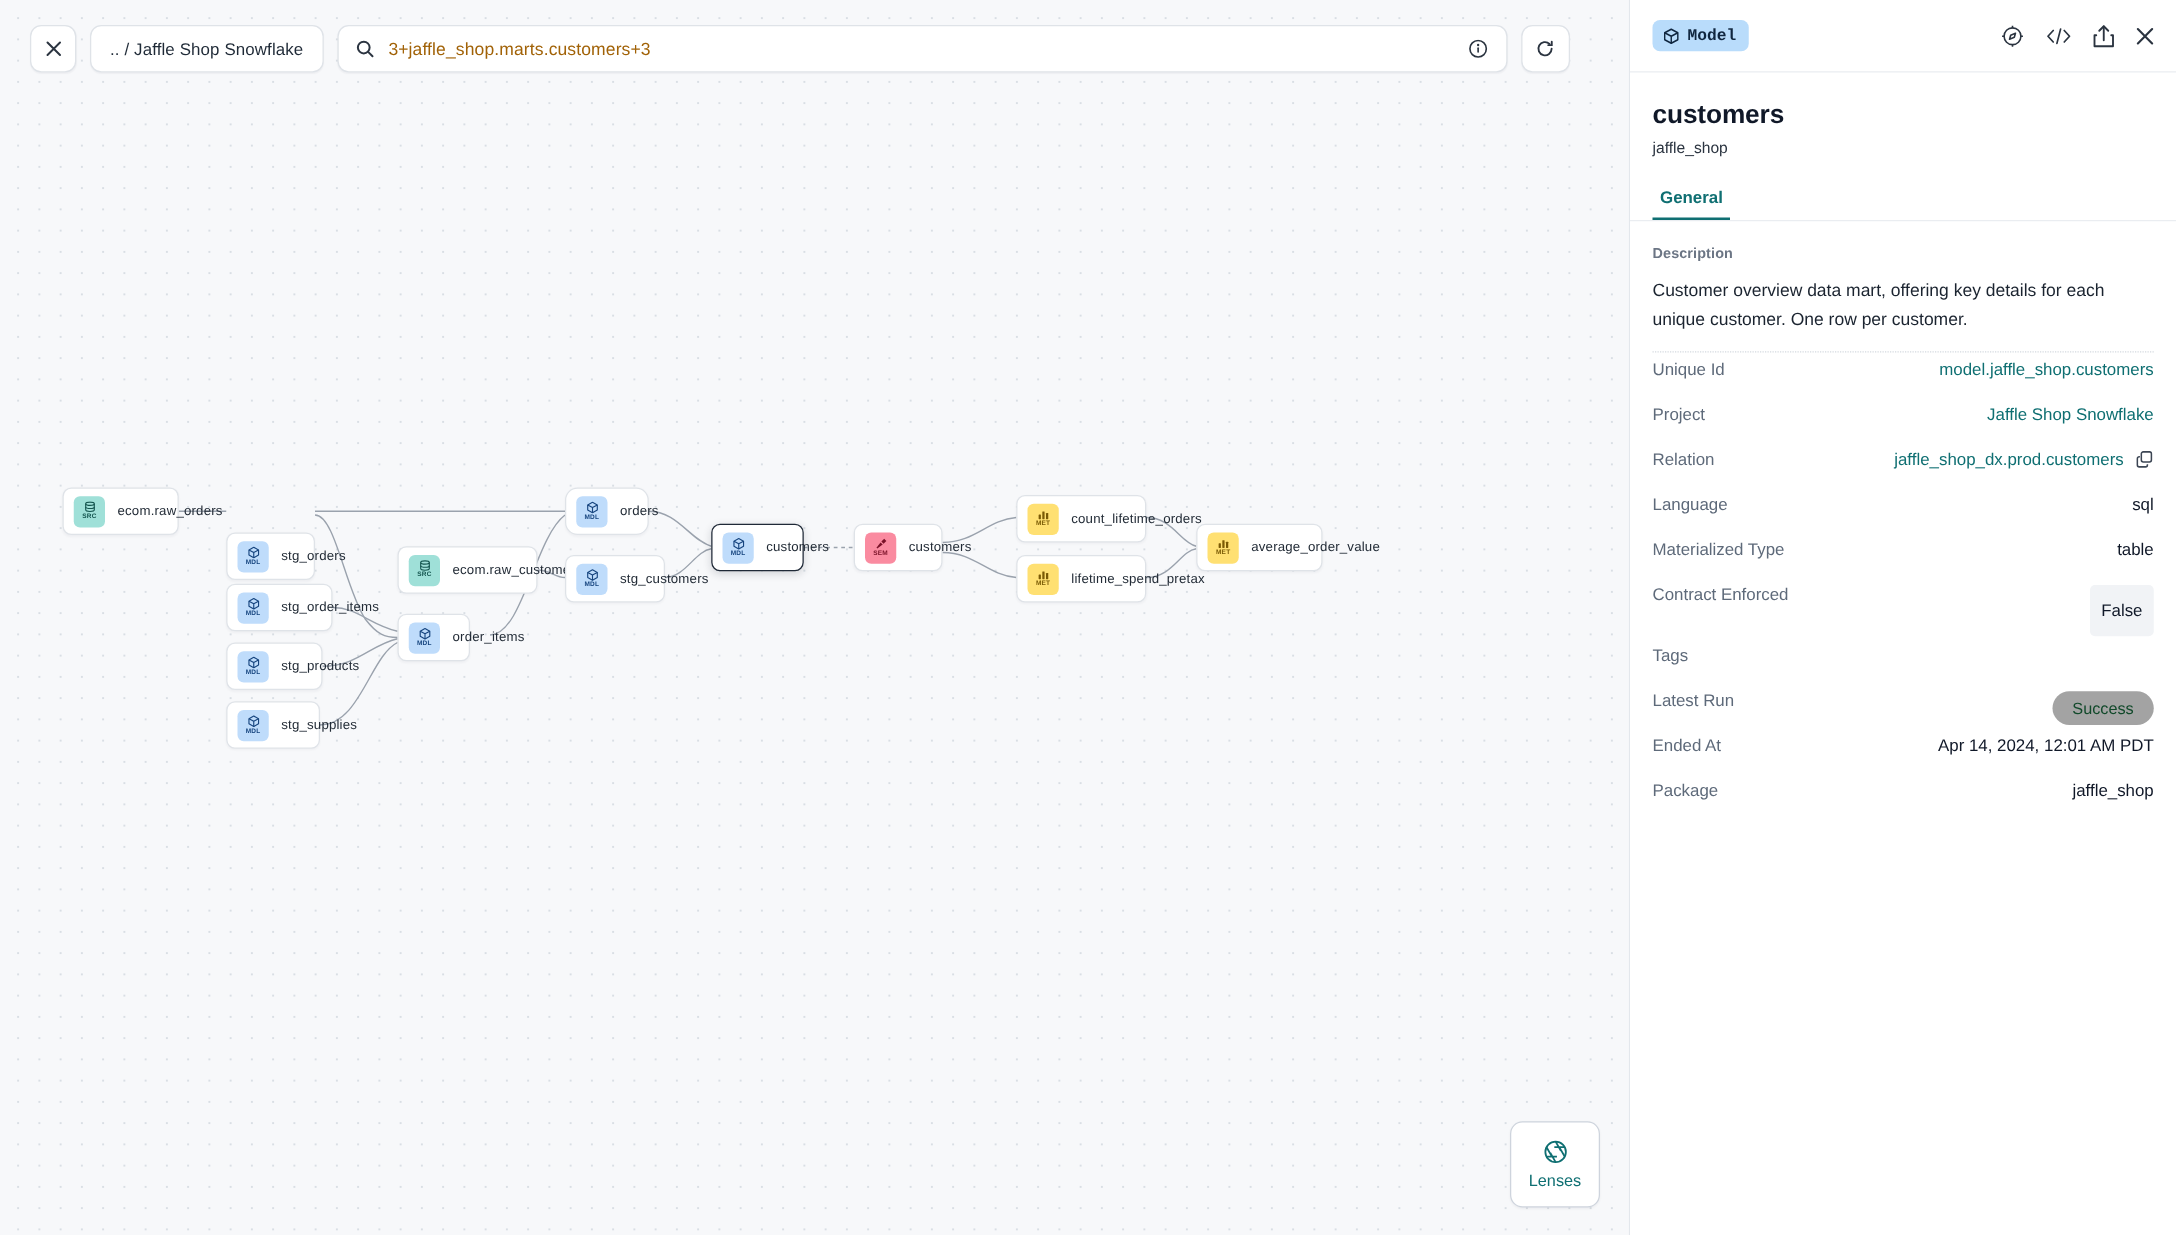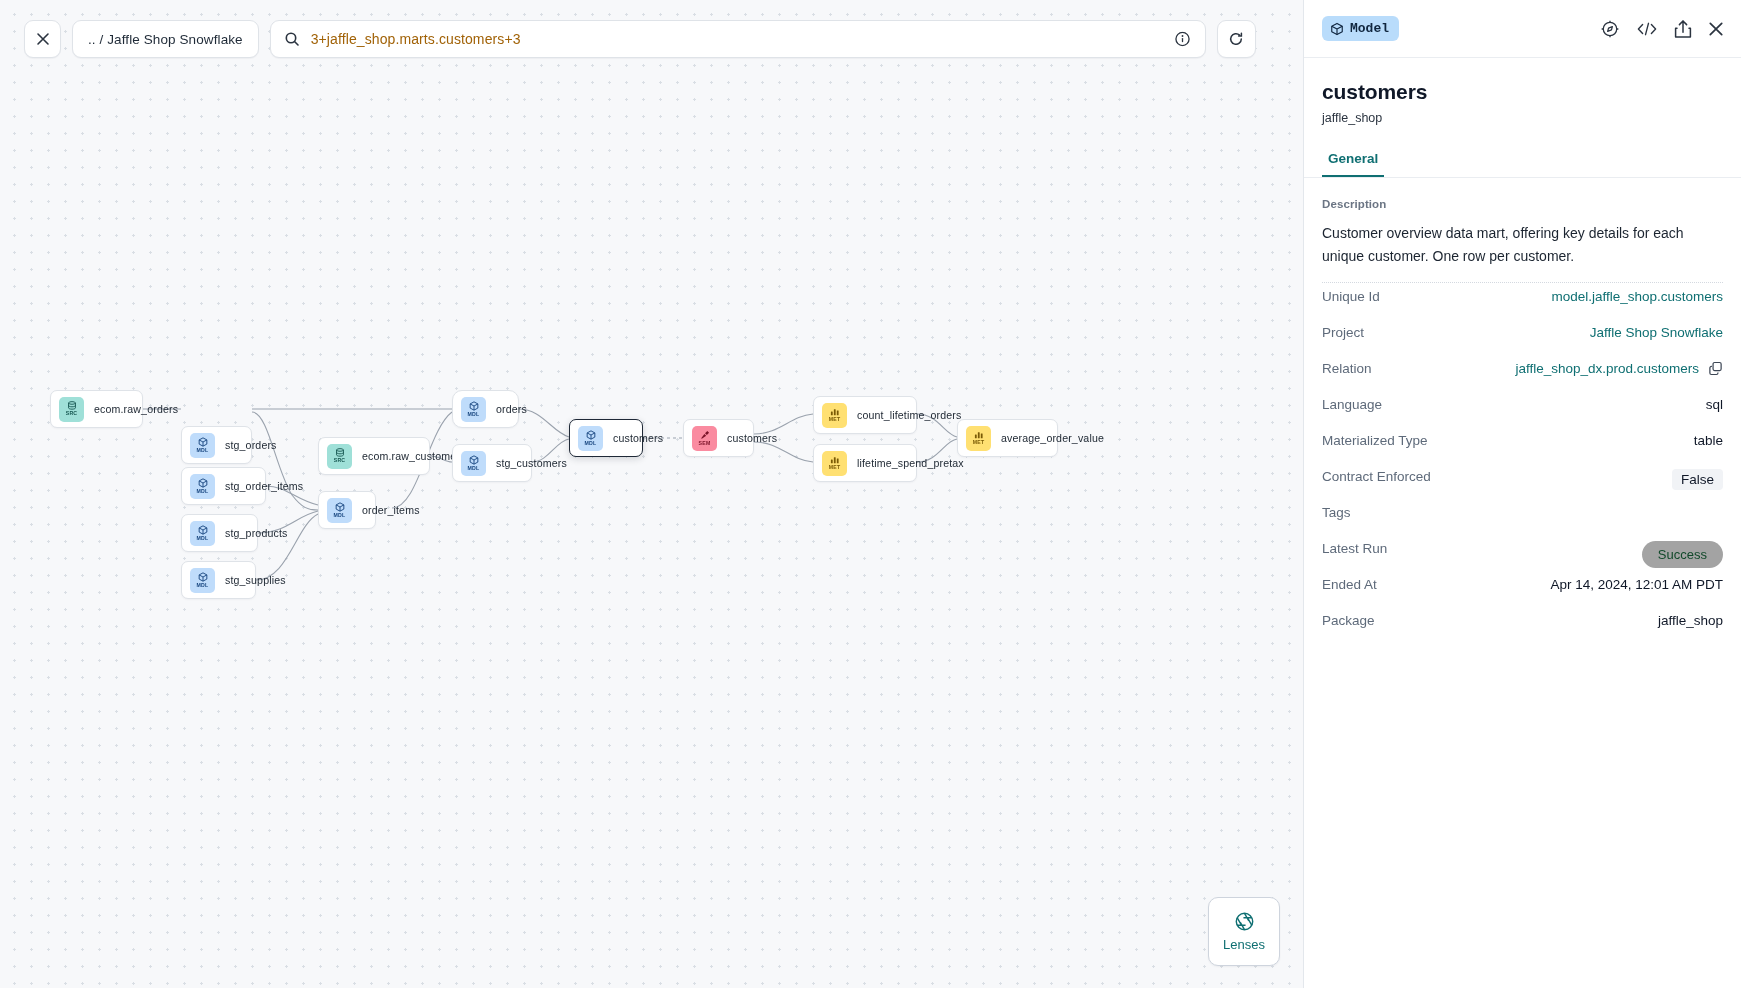--- a/index.html
+++ b/index.html
@@ -111,21 +111,21 @@
   .desc { margin-top: 12px; font-size: 14px; line-height: 1.63; color: #1b2430; }
   .dotted { border-top: 1.4px dotted #d4d9e0; margin: 14px 0 2px 0; }
 
   .row {
     display: flex; align-items: flex-start; justify-content: space-between;
     min-height: 36px; padding: 4px 0; gap: 0;
   }
   .row .k { font-size: 13.5px; color: #5e6a7a; white-space: nowrap; }
   .row .v { font-size: 13.5px; color: #101828; text-align: right; }
   .row .v.link { color: #0f6f72; cursor: pointer; }
-  .row .v.pill-grey { background: #f1f3f6; padding: 3px 9px; border-radius: 4px; }
+  .row .v.pill-grey { background: #f1f3f6; padding: 13px 9px; border-radius: 4px; }
   .relation-v { display: flex; align-items: center; gap: 9px; }
   .copy-ic { cursor: pointer; color: #3c4654; display: flex; }
   .pill-success {
     background: #a3a3a3; color: #11492a; border-radius: 20px;
     padding: 6px 16px; font-size: 13px; cursor: default;
   }
 </style>
 </head>
 <body>
 

